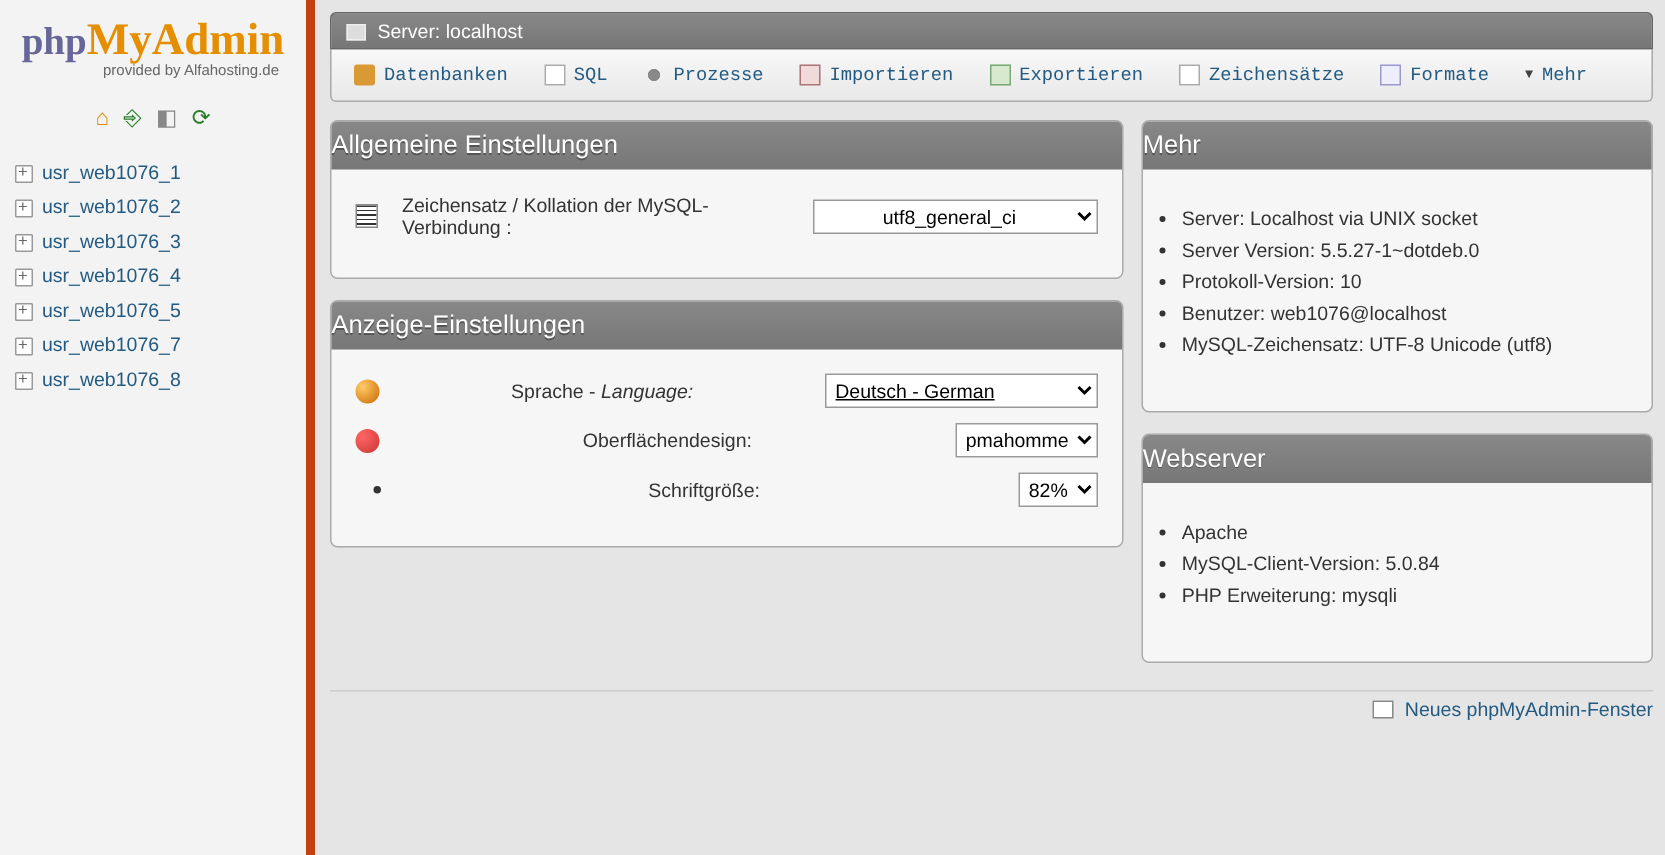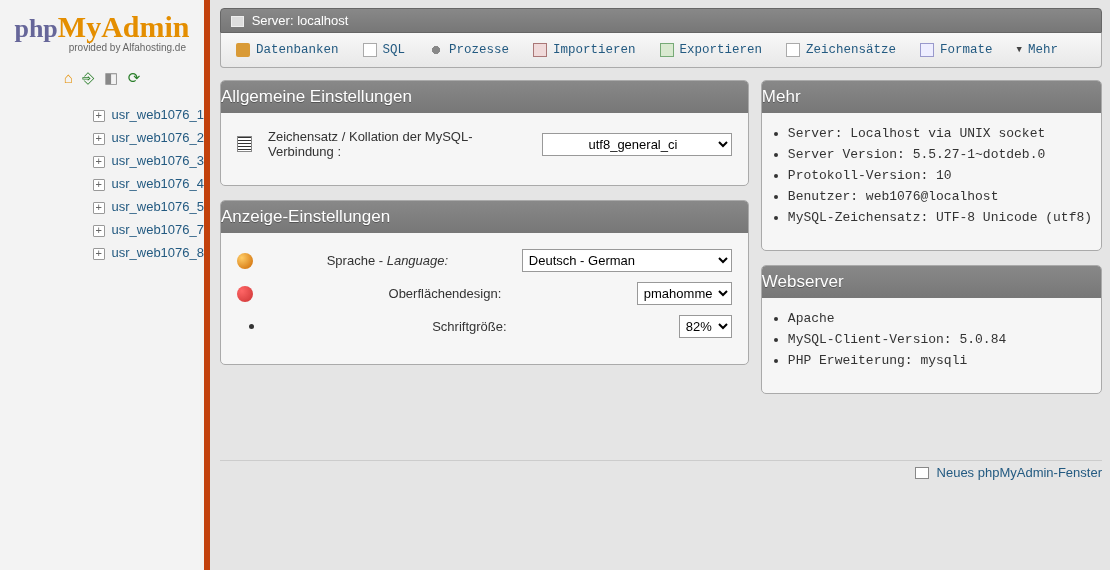--- a/index.html
+++ b/index.html
@@ -8,21 +8,21 @@
 
 
 #sidebar { width:210px; background:#f3f3f3; border-right:6px solid #c2410c; padding:0; }
 #logo { text-align:center; padding:10px 0 2px 0; font-family:Georgia,serif; font-size:26px; }
 #logo .php { color:#666699; font-weight:bold; }
 #logo .my { color:#e48e00; font-weight:bold; font-size:30px; }
 #logo .admin { color:#e48e00; font-weight:bold; font-size:30px; }
 #logo-sub { text-align:right; padding-right:18px; font-size:10px; color:#666; margin-top:-4px; margin-bottom:10px; }
 #nav-icons { text-align:center; padding:6px 0 16px 0; }
 #nav-icons span { margin:0 3px; font-size:15px; }
-.dblist { list-style:none; padding:0 0 0 6px; margin:0;text-align:right; }
+.dblist { list-style:none; padding:0 0 0 6px; margin:0; }
 .dblist li { padding:4px 0 4px 4px; }
 .dblist li span.ic { display:inline-block; width:12px; height:12px; border:1px solid #999; border-radius:1px; background:#fff; margin-right:6px; vertical-align:middle; position:relative; }
 .dblist li span.ic::after { content:"+"; position:absolute; left:1px; top:-2px; font-size:11px; color:#666; }
 .dblist a { color:#235a81; text-decoration:none; }
 
 
 #main { flex:1; background:#e5e5e5; padding:8px 8px 0 10px; position:relative; }
 #breadcrumb { background:linear-gradient(#888,#777); color:#fff; border:1px solid #666; border-radius:4px 4px 0 0; padding:4px 10px; font-size:13px; }
 #breadcrumb .srv-ic { display:inline-block; width:13px; height:11px; border:1px solid #eee; background:#ddd; margin-right:4px; vertical-align:middle; }
 #tabs { display:flex; background:linear-gradient(#f8f8f8,#e8e8e8); border:1px solid #aaa; border-top:none; border-radius:0 0 4px 4px; padding:4px 4px; gap:2px; }
@@ -38,22 +38,22 @@
 
 .group { border:1px solid #aaa; border-radius:5px; background:#f6f6f6; margin-bottom:14px; padding:0 0 12px 0; }
 .group h2 { margin:0; padding:6px 0; font-size:17px; font-weight:normal; color:#fff; background:linear-gradient(#888,#777); border-radius:4px 4px 0 0; text-shadow:0 1px 0 #555; }
 .group .body { padding:12px 16px 4px 16px; }
 .row { margin:4px 0 10px 0; display:flex; align-items:center; gap:16px;justify-content:space-between; }
 .row .ric { width:16px; height:16px; display:inline-block; }
 .row label, .row span.lbl { color:#333; }
 .row em { font-style:italic;margin-top:22px; }
 select { font-family:sans-serif; font-size:13px; background:#fff; border:1px solid #999; padding:2px 2px; }
 select.wide { width:200px;padding-left:41px; }
-select.mid { width:210px; }
-ul.info { list-style:disc; padding-left:26px; margin:10px 0;font-family:Liberation Mono, monospace; }
+select.mid { width:182px;text-decoration:underline; }
+ul.info { list-style:disc; padding-left:26px; margin:22px 0; }
 ul.info li { padding:3px 0; color:#333; font-size:13px; }
 
 #footer { position:absolute; bottom:90px; right:8px; left:10px; border-top:1px solid #ccc; padding-top:4px; text-align:right; font-size:13px; }
 #footer a { color:#235a81; text-decoration:none; }
 #footer .win-ic { display:inline-block; width:12px; height:10px; border:1px solid #888; background:#fff; position:relative; margin-right:4px; vertical-align:middle; }
 #footer .win-ic::before { content:""; position:absolute; left:-3px; top:-3px; width:12px; height:10px; border:1px solid #888; background:#fff; }
 
 
 .ic-db { background:#d99a36; border-radius:2px; }
 .ic-sql { background:#fff; border:1px solid #aaa; }

